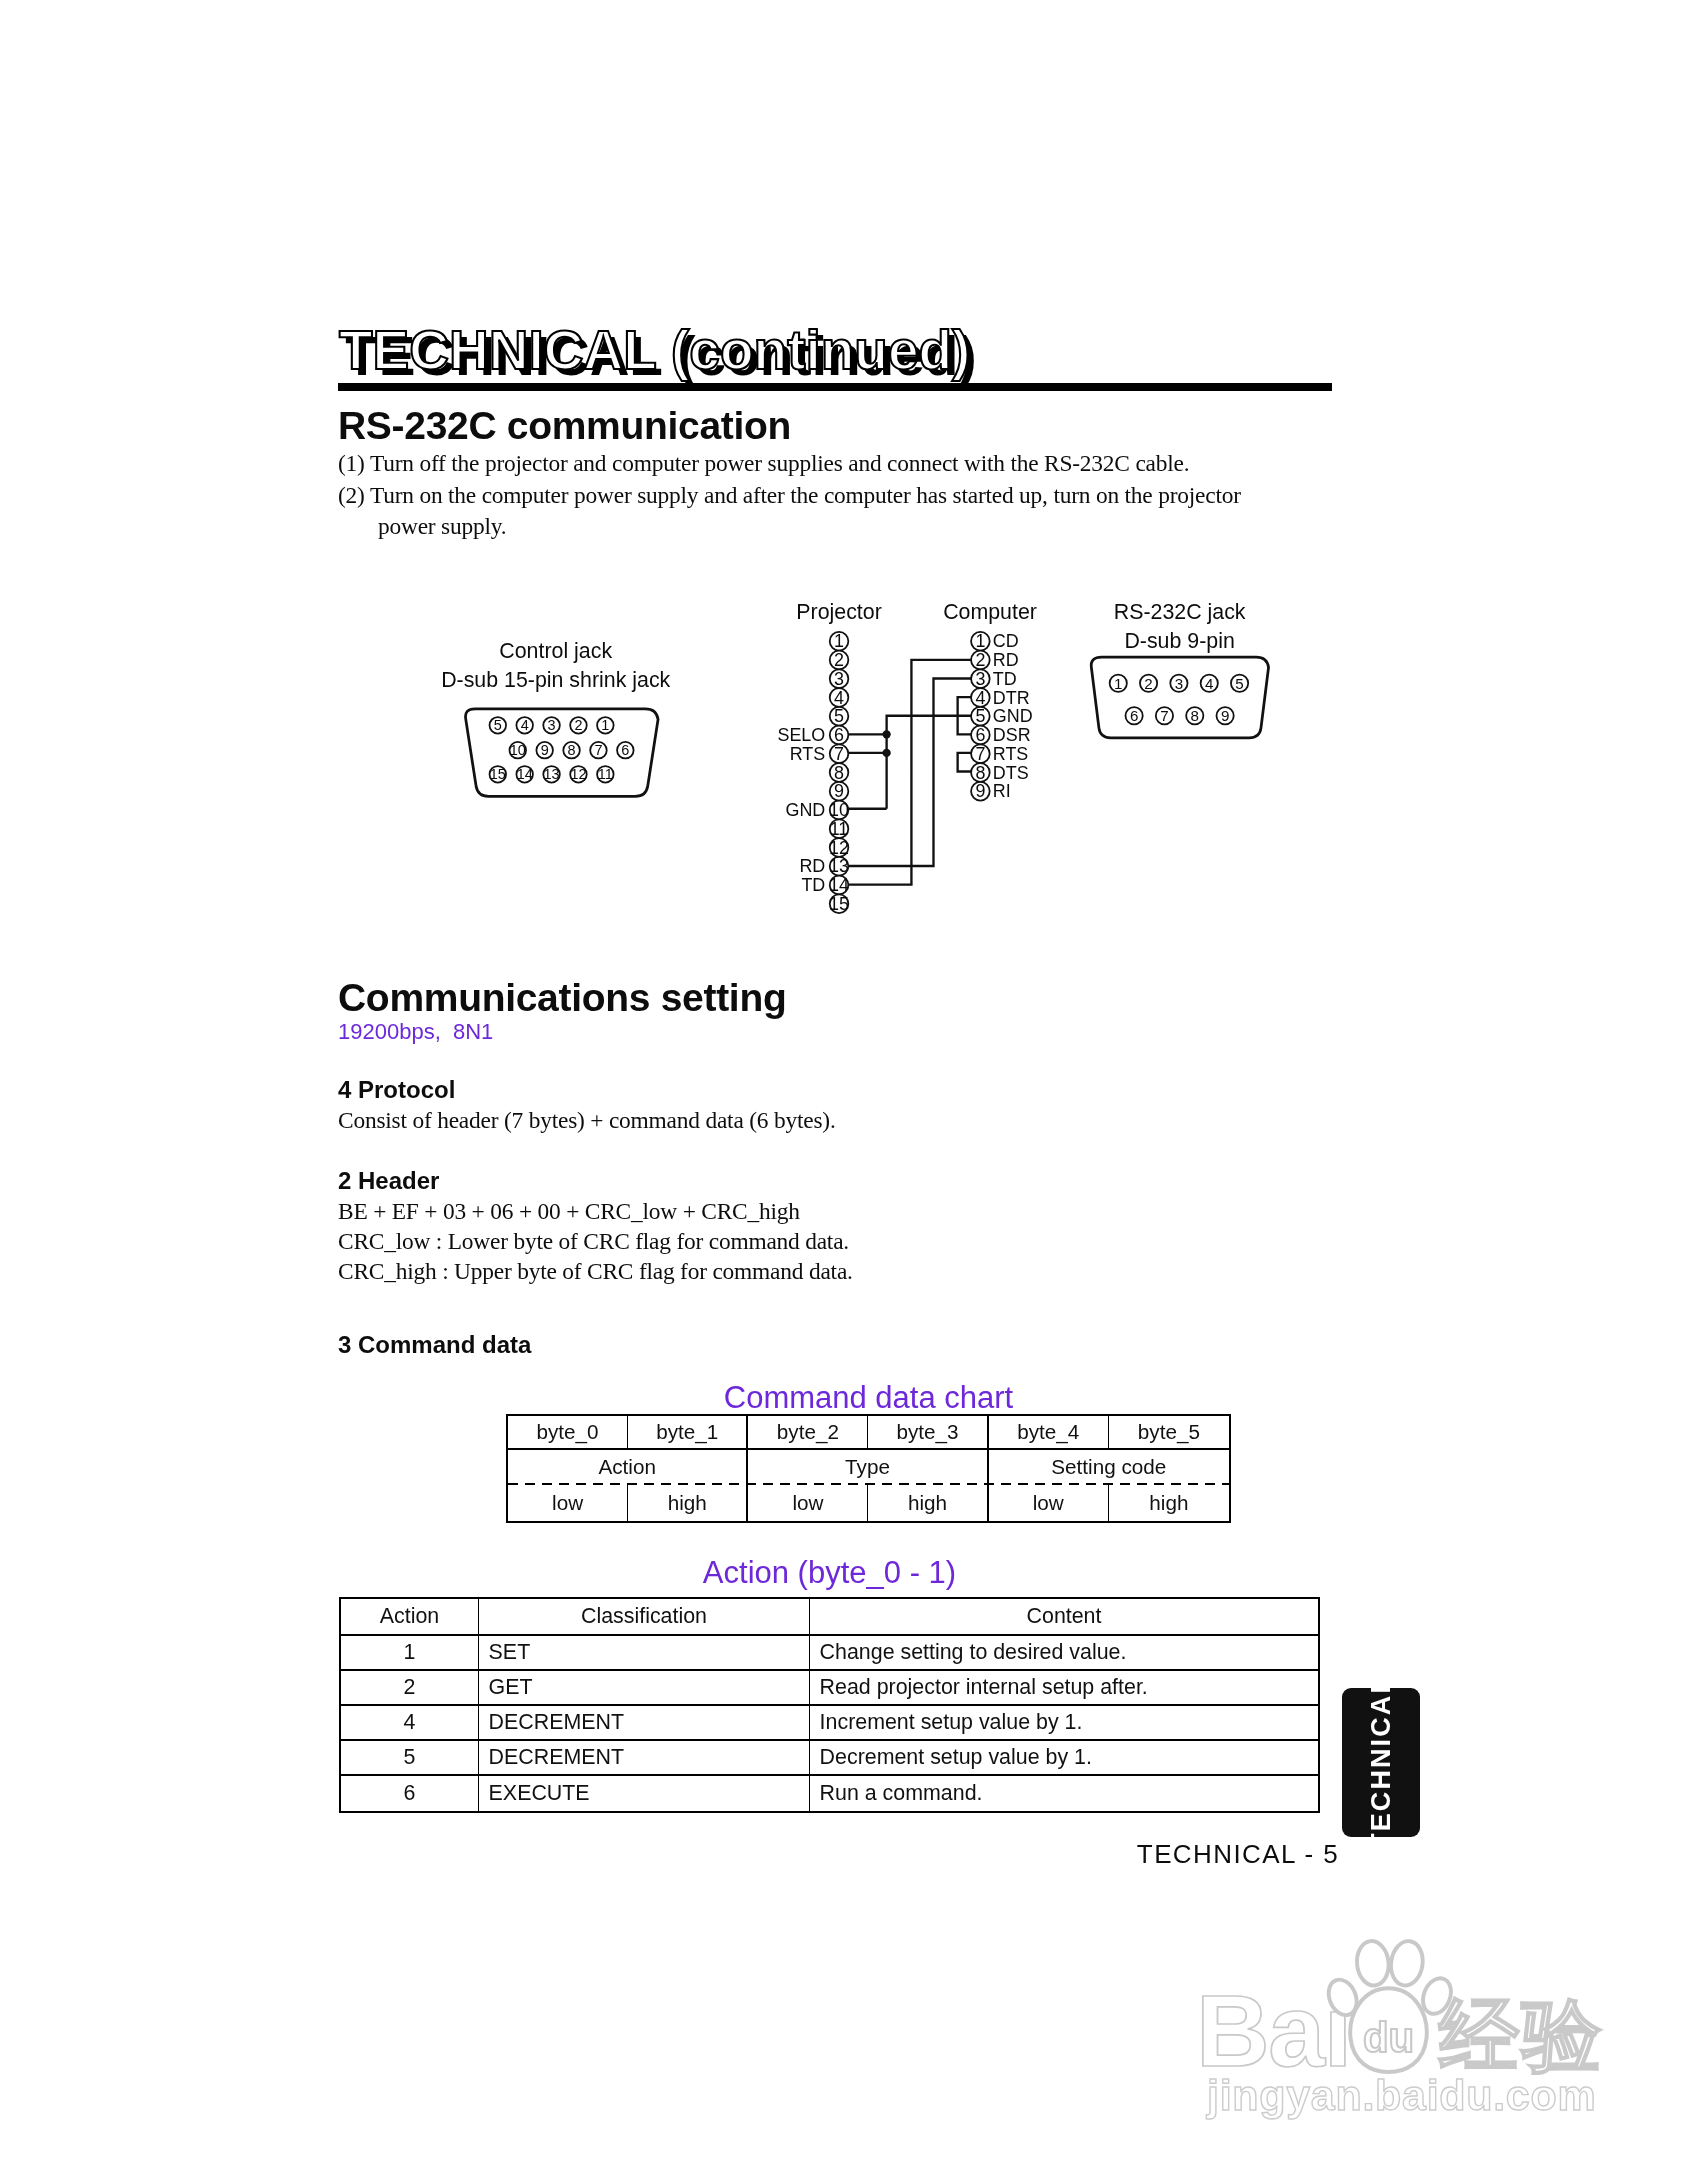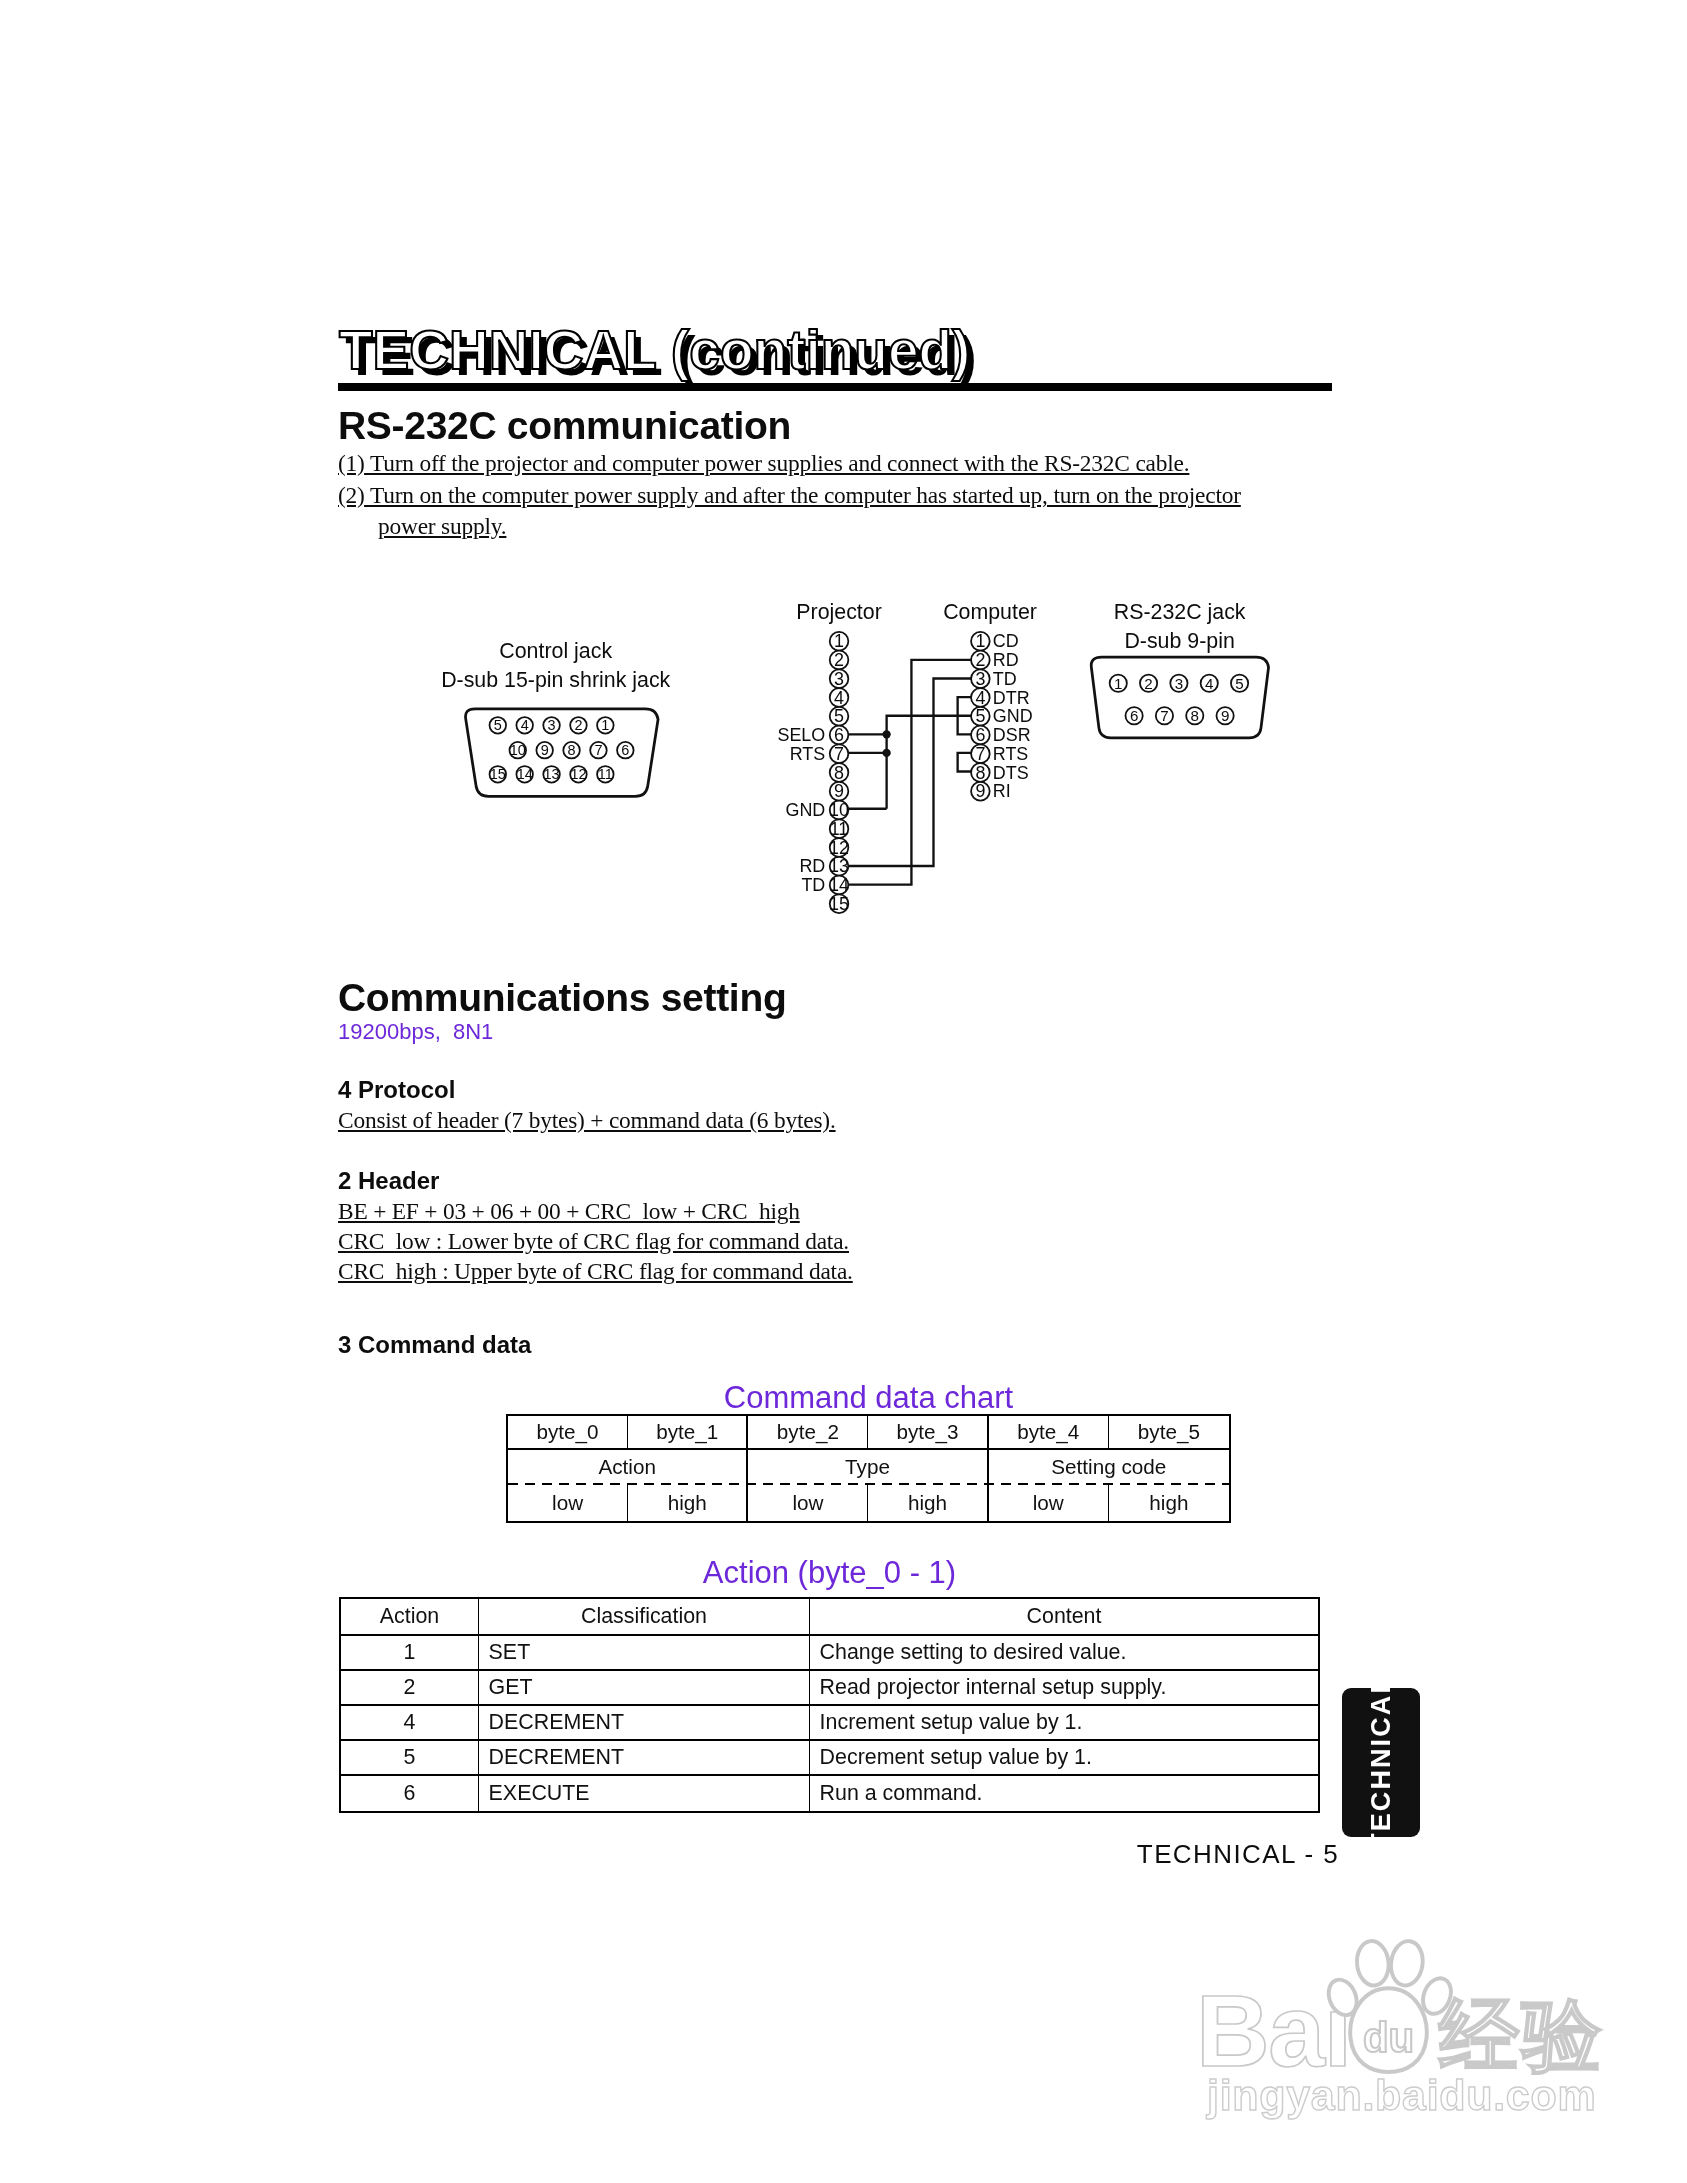--- a/index.html
+++ b/index.html
@@ -10,21 +10,21 @@
   
   .outline-title{
     position:absolute; left:339px; top:318px;
     font-size:55px; font-weight:bold; letter-spacing:0px; white-space:pre;
     color:#ffffff; -webkit-text-stroke:2.1px #000;
     text-shadow:6.2px 6.2px 0 #000;
   }
   .rule { position:absolute; left:338px; top:383px; width:994px; height:8.3px; background:#000; }
   .h-big { position:absolute; font-size:39px; font-weight:bold; letter-spacing:-0.3px; color:#0d0d0d; }
   .h-sub { position:absolute; font-size:24px; font-weight:bold; color:#0d0d0d; }
-  .serif { position:absolute; font-size:23.4px; font-family:"Liberation Serif", serif; letter-spacing:-0.2px; color:#0d0d0d; white-space:pre;text-decoration:underline; }
+  .serif { position:absolute; font-size:23.4px; font-family:"Liberation Serif", serif; letter-spacing:-0.2px; color:#0d0d0d; white-space:pre; }
   .sans-line { position:absolute; font-size:22px; color:#6d28d9; white-space:pre; }
   .tbl-title { position:absolute; font-size:31px; color:#6d28d9; text-align:center; }
 
   
   .diagram { position:absolute; left:413px; top:586px; width:910px; height:338px; }
   .diagram text { font-family:"Liberation Sans", sans-serif; fill:#0d0d0d; }
   .shell { fill:none; stroke:#111; stroke-width:4; }
   .wire  { fill:none; stroke:#111; stroke-width:3.4; }
   .dot   { fill:#111; }
   .pin-c { fill:#fff; stroke:#111; stroke-width:2.6; }
@@ -274,21 +274,21 @@
         <div class="act-cell center">Content</div>
       </div>
       <div class="act-row data">
         <div class="act-cell center">1</div>
         <div class="act-cell">SET</div>
         <div class="act-cell">Change setting to desired value.</div>
       </div>
       <div class="act-row data">
         <div class="act-cell center">2</div>
         <div class="act-cell">GET</div>
-        <div class="act-cell">Read projector internal setup supply.</div>
+        <div class="act-cell">Read projector internal setup after.</div>
       </div>
       <div class="act-row data">
         <div class="act-cell center">4</div>
         <div class="act-cell">DECREMENT</div>
         <div class="act-cell">Increment setup value by 1.</div>
       </div>
       <div class="act-row data">
         <div class="act-cell center">5</div>
         <div class="act-cell">DECREMENT</div>
         <div class="act-cell">Decrement setup value by 1.</div>

